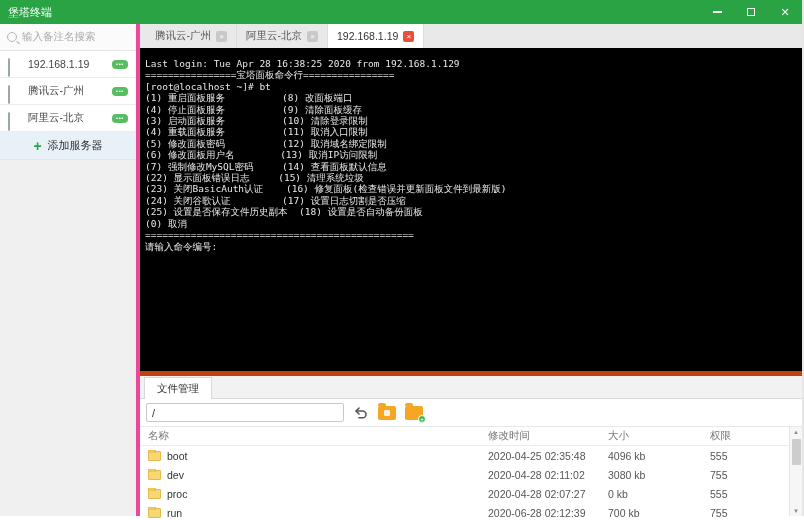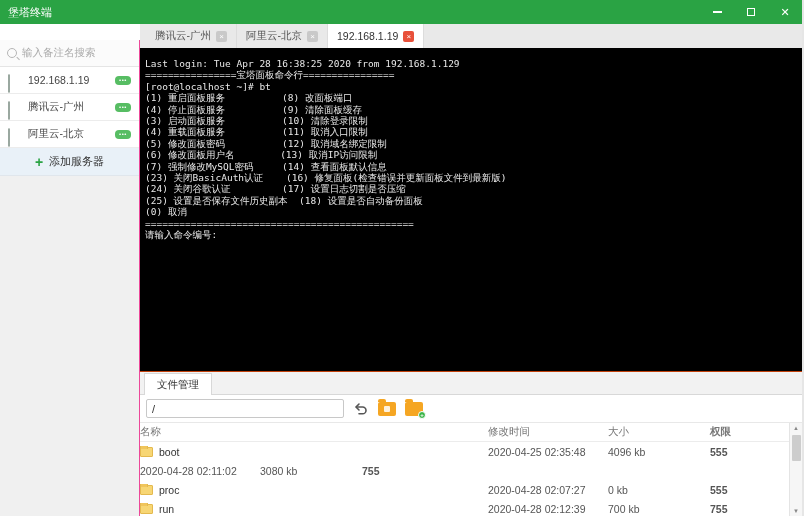--- a/index.html
+++ b/index.html
@@ -10,21 +10,21 @@
   .titlebar { height:24px; background:#2aa344; display:flex; align-items:center; color:#fff; flex:none; }
   .titlebar .title { font-size:11px; padding-left:8px; flex:1; }
   .win-controls { display:flex; align-items:center; height:100%; }
   .win-btn { width:34px; height:100%; display:flex; align-items:center; justify-content:center; color:#fff; font-size:11px; cursor:pointer; }
   .win-btn .box { width:8px; height:8px; border:1px solid #fff; display:inline-block; }
   .win-btn .bar { width:9px; height:1.5px; background:#fff; display:inline-block; }
 
   .body { flex:1; display:flex; min-height:0; }
 
   
-  .sidebar { width:140px; flex:none; background:#f4f4f4; border-right:1px solid #ec4899; display:flex; flex-direction:column;margin-top:16px; }
+  .sidebar { width:140px; flex:none; background:#f4f4f4; border-right:4px solid #ec4899; display:flex; flex-direction:column; }
   .search-row { height:27px; background:#fbfbfb; border-bottom:1px solid #e5e5e5; display:flex; align-items:center; padding:0 7px; gap:5px; }
   .search-icon { width:10px; height:10px; border:1.4px solid #b6b6b6; border-radius:50%; position:relative; flex:none; }
   .search-icon::after { content:""; position:absolute; width:4px; height:1.4px; background:#b6b6b6; transform:rotate(45deg); left:8px; top:9px; }
   .search-ph { font-size:10.5px; color:#aaa; white-space:nowrap; overflow:hidden; }
   .server-item { height:27px; background:#fff; border-bottom:1px solid #ececec; display:flex; align-items:center; padding:0 8px; gap:7px; cursor:pointer; }
   .monitor-icon { width:13px; height:11px; flex:none; position:relative; }
   .monitor-icon .scr { width:13px; height:8px; border:1.3px solid #9aa8a0; border-radius:1px; }
   .monitor-icon .base { width:7px; height:1.5px; background:#9aa8a0; margin:1.5px auto 0; }
   .server-label { font-size:10.5px; color:#444; flex:1; white-space:nowrap; overflow:hidden; }
   .more-pill { width:16px; height:9px; background:#57bd63; border-radius:4px; color:#fff; font-size:6px; line-height:8px; text-align:center; letter-spacing:.5px; flex:none; cursor:pointer; }
@@ -39,38 +39,38 @@
   .tab { display:flex; align-items:center; gap:5px; padding:0 9px; font-size:10.5px; color:#555; border-right:1px solid #dcdcdc; cursor:pointer; }
   .tab.active { background:#fff; color:#333; border-right:1px solid #dcdcdc; }
   .tab-close { width:11px; height:11px; border-radius:2px; background:#c9c9c9; color:#fff; font-size:8px; line-height:11px; text-align:center; cursor:pointer; }
   .tab.active .tab-close { background:#e8503a; }
 
   
   .terminal { flex:1; background:#000; padding:10px 5px; overflow:hidden; min-height:0; }
   .tline { font-family:"DejaVu Sans Mono","Liberation Mono",monospace; font-size:9.5px; line-height:11.4px; color:#e8e8e8; white-space:pre; }
 
   
-  .filepanel { height:145px; flex:none; display:flex; flex-direction:column; background:#fff; border-top:1px solid #c2410c; }
+  .filepanel { height:145px; flex:none; display:flex; flex-direction:column; background:#fff; border-top:5px solid #c2410c; }
   .fm-tabstrip { height:23px; background:#f2f2f2; border-bottom:1px solid #d8d8d8; display:flex; align-items:flex-end; padding-left:4px; flex:none; }
   .fm-tab { height:22px; background:#fff; border:1px solid #d8d8d8; border-bottom:none; padding:0 12px; font-size:10.5px; color:#333; display:flex; align-items:center; margin-bottom:-1px; cursor:pointer; }
   .fm-toolbar { height:27px; display:flex; align-items:center; padding:0 6px; gap:9px; flex:none; }
   .path-input { width:198px; height:19px; border:1px solid #c8c8c8; border-radius:2px; font-size:11px; color:#333; padding:0 5px; font-family:"Liberation Sans",sans-serif; }
   .undo-icon { width:16px; height:16px; cursor:pointer; flex:none; }
   .folder-btn { width:18px; height:14px; position:relative; background:#f5a623; border-radius:2px; cursor:pointer; flex:none; }
   .folder-btn::before { content:""; position:absolute; top:-3px; left:0; width:8px; height:3px; background:#f5a623; border-radius:2px 2px 0 0; }
   .folder-btn .dot { position:absolute; left:6px; top:4px; width:6px; height:6px; background:#fff; border-radius:1px; opacity:.85; }
   .folder-btn .badge { position:absolute; right:-3px; bottom:-3px; width:8px; height:8px; background:#3cb54a; border:1px solid #fff; border-radius:50%; color:#fff; font-size:6px; line-height:6px; text-align:center; font-weight:bold; }
   .fm-table { flex:1; display:flex; flex-direction:column; position:relative; min-height:0; border-top:1px solid #e8e8e8; }
   .fm-row { display:flex; align-items:center; height:19px; flex:none; font-size:10.5px; padding-right:13px; }
   .fm-header { color:#777; border-bottom:1px solid #ececec; }
   .fm-body-row { color:#333; cursor:pointer; }
-  .col-name { flex:none; width:348px; padding-left:0; display:flex; align-items:center; gap:6px; overflow:hidden; }
+  .col-name { flex:none; width:348px; padding-left:8px; display:flex; align-items:center; gap:6px; overflow:hidden; }
   .col-time { flex:none; width:120px; color:#555; }
   .col-size { flex:none; width:102px; color:#555; }
-  .col-perm { flex:1; color:#555;font-weight:bold; }
+  .col-perm { flex:1; color:#555; }
   .fm-header .col-time, .fm-header .col-size, .fm-header .col-perm, .fm-header .col-name { color:#777; }
   .file-folder-icon { width:13px; height:10px; background:#f7d674; border:1px solid #e4b94e; border-radius:1px; position:relative; flex:none; }
   .file-folder-icon::before { content:""; position:absolute; top:-3px; left:-1px; width:6px; height:3px; background:#f0c55c; border:1px solid #e4b94e; border-bottom:none; border-radius:1px 1px 0 0; }
   .vscroll { position:absolute; right:0; top:0; bottom:0; width:13px; background:#f6f6f6; border-left:1px solid #e4e4e4; display:flex; flex-direction:column; align-items:center; justify-content:space-between; padding:1px 0; }
   .vscroll .arrow { font-size:6px; color:#888; line-height:8px; cursor:pointer; }
   .vscroll .thumb { position:absolute; top:12px; left:2px; width:9px; height:26px; background:#cdcdcd; border-radius:1px; cursor:grab; }
 </style>
 </head>
 <body>
 
@@ -143,20 +143,21 @@
         <div class="tline">Last login: Tue Apr 28 16:38:25 2020 from 192.168.1.129</div>
         <div class="tline">================宝塔面板命令行================</div>
         <div class="tline">[root@localhost ~]# bt</div>
         <div class="tline">(1) 重启面板服务          (8) 改面板端口</div>
         <div class="tline">(4) 停止面板服务          (9) 清除面板缓存</div>
         <div class="tline">(3) 启动面板服务          (10) 清除登录限制</div>
         <div class="tline">(4) 重载面板服务          (11) 取消入口限制</div>
         <div class="tline">(5) 修改面板密码          (12) 取消域名绑定限制</div>
         <div class="tline">(6) 修改面板用户名        (13) 取消IP访问限制</div>
         <div class="tline">(7) 强制修改MySQL密码     (14) 查看面板默认信息</div>
+        <div class="tline">(22) 显示面板错误日志     (15) 清理系统垃圾</div>
         <div class="tline">(23) 关闭BasicAuth认证    (16) 修复面板(检查错误并更新面板文件到最新版)</div>
         <div class="tline">(24) 关闭谷歌认证         (17) 设置日志切割是否压缩</div>
         <div class="tline">(25) 设置是否保存文件历史副本  (18) 设置是否自动备份面板</div>
         <div class="tline">(0) 取消</div>
         <div class="tline">===============================================</div>
         <div class="tline">请输入命令编号:</div>
       </div>
 
       <div class="filepanel">
         <div class="fm-tabstrip">
@@ -188,39 +189,43 @@
           <div class="fm-row fm-body-row">
             <div class="col-name">
                 <span class="file-folder-icon"></span>
                 <span>boot</span>
               </div>
             <div class="col-time">2020-04-25 02:35:48</div>
             <div class="col-size">4096 kb</div>
             <div class="col-perm">555</div>
           </div>
           <div class="fm-row fm-body-row">
+            <div class="col-name">
+                <span class="file-folder-icon"></span>
+                <span>dev</span>
+              </div>
             <div class="col-time">2020-04-28 02:11:02</div>
             <div class="col-size">3080 kb</div>
             <div class="col-perm">755</div>
           </div>
           <div class="fm-row fm-body-row">
             <div class="col-name">
                 <span class="file-folder-icon"></span>
                 <span>proc</span>
               </div>
             <div class="col-time">2020-04-28 02:07:27</div>
             <div class="col-size">0 kb</div>
             <div class="col-perm">555</div>
           </div>
           <div class="fm-row fm-body-row">
             <div class="col-name">
                 <span class="file-folder-icon"></span>
                 <span>run</span>
               </div>
-            <div class="col-time">2020-04-28 02:12:39</div>
+            <div class="col-time">2020-06-28 02:12:39</div>
             <div class="col-size">700 kb</div>
             <div class="col-perm">755</div>
           </div>
 
           <div class="vscroll">
             <span class="arrow">▲</span>
             <span class="thumb"></span>
             <span class="arrow">▼</span>
           </div>
         </div>

